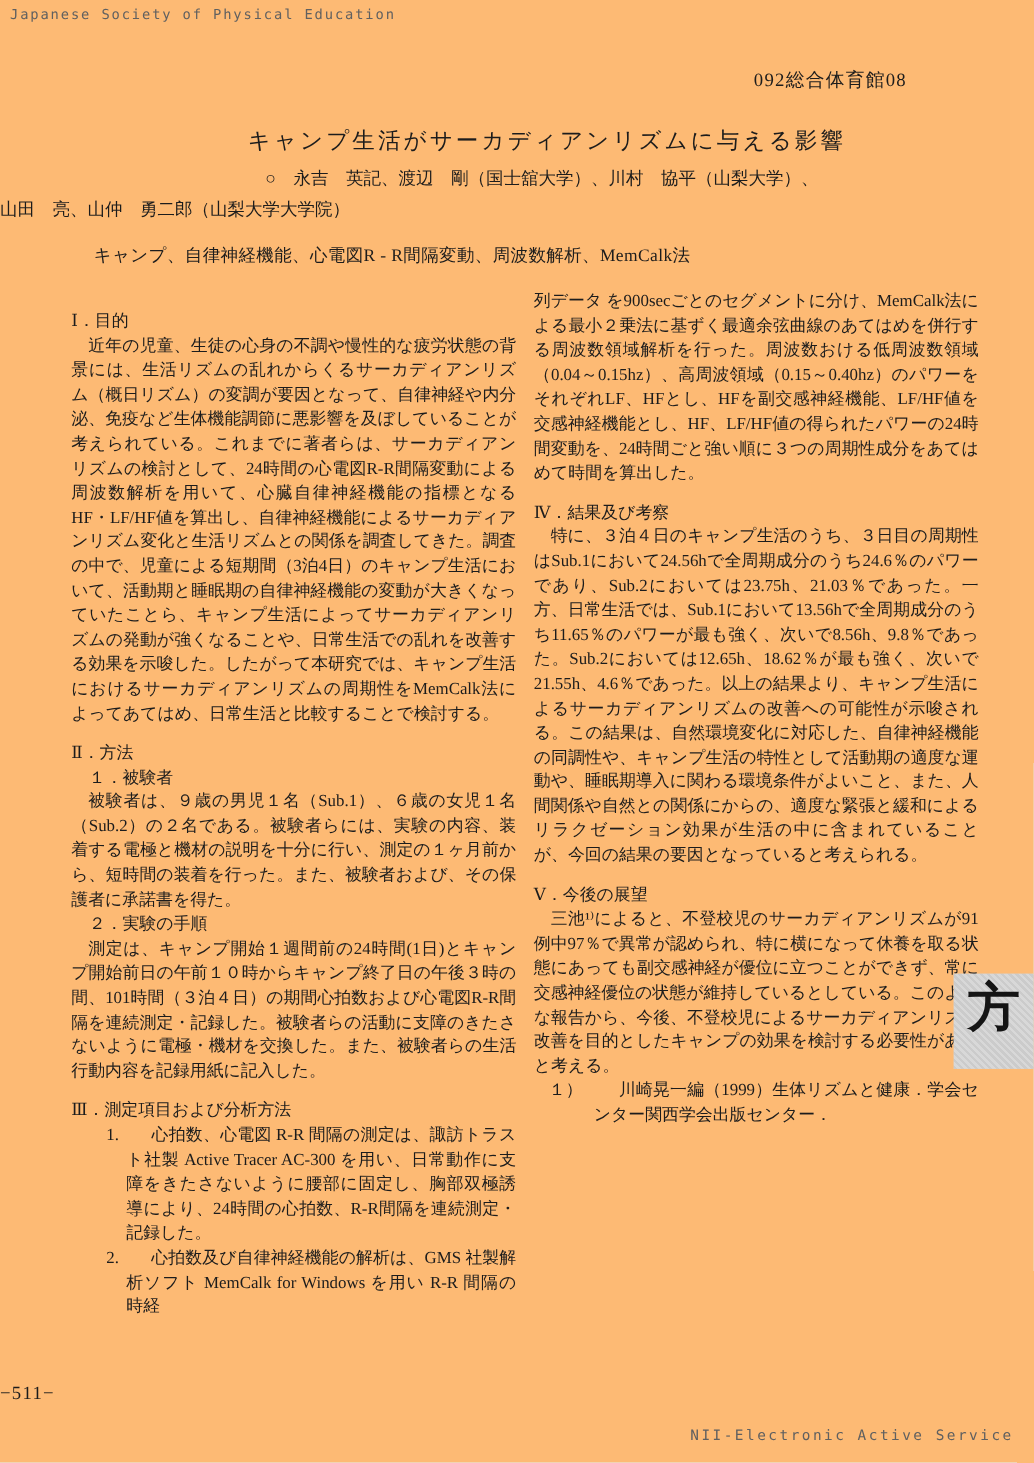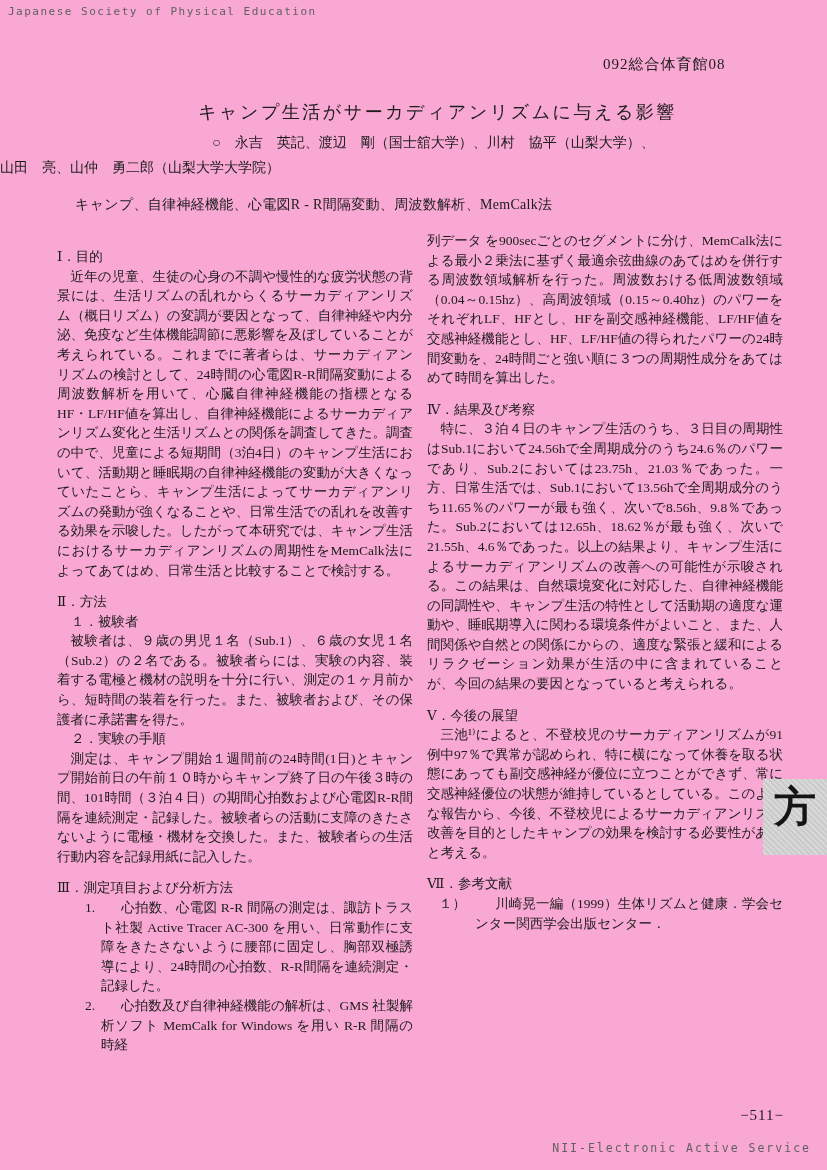--- a/index.html
+++ b/index.html
@@ -1,21 +1,21 @@
 <!DOCTYPE html>
 <html lang="ja"><head>
 <meta charset="utf-8">
 <style>
   * { margin: 0; padding: 0; box-sizing: border-box; }
   html, body { background: #e8e8e8; }
   body { font-family: "Liberation Serif", "DejaVu Serif", serif; }
   .page {
     position: relative;
     width: 827px; height: 1170px;
-    background: #f9a8d4;
+    background: #fdba74;
     color: #1c1c1c;
     overflow: hidden;
     margin: 0 auto;
   }
   .watermark {
     position: absolute; top: 5px; left: 8px;
     font-family: "DejaVu Sans Mono", "Liberation Mono", monospace;
     font-size: 11px; color: #606060; letter-spacing: 1.5px;
   }
   .doc-code {
@@ -62,21 +62,21 @@
     background-color: #d2d2d2;
     background-image: repeating-linear-gradient(45deg, #cbcbcb 0 2px, #d8d8d8 2px 4px);
     text-align: center;
   }
   .stamp-box .stamp-char {
     display: inline-block; margin-top: 2px;
     font-size: 42px; font-weight: bold; color: #141414; line-height: 52px;
   }
   .page-num {
     position: absolute; top: 1107px; left: 0; width: 784px;
-    text-align: right; font-size: 15px; letter-spacing: 1px;
+    text-align: left; font-size: 15px; letter-spacing: 1px;
   }
   .nii {
     position: absolute; top: 1141px; right: 16px;
     font-family: "DejaVu Sans Mono", "Liberation Mono", monospace;
     font-size: 11.5px; color: #606060; letter-spacing: 2px;
   }
 </style>
 </head>
 <body>
 
@@ -115,21 +115,20 @@
 
     <div class="col">
       <p class="para noindent">列データ を900secごとのセグメントに分け、MemCalk法による最小２乗法に基ずく最適余弦曲線のあてはめを併行する周波数領域解析を行った。周波数おける低周波数領域（0.04～0.15hz）、高周波領域（0.15～0.40hz）のパワーをそれぞれLF、HFとし、HFを副交感神経機能、LF/HF値を交感神経機能とし、HF、LF/HF値の得られたパワーの24時間変動を、24時間ごと強い順に３つの周期性成分をあてはめて時間を算出した。</p>
 
       <div class="sec-head">Ⅳ．結果及び考察</div>
       <p class="para">特に、３泊４日のキャンプ生活のうち、３日目の周期性はSub.1において24.56hで全周期成分のうち24.6％のパワーであり、Sub.2においては23.75h、21.03％であった。一方、日常生活では、Sub.1において13.56hで全周期成分のうち11.65％のパワーが最も強く、次いで8.56h、9.8％であった。Sub.2においては12.65h、18.62％が最も強く、次いで21.55h、4.6％であった。以上の結果より、キャンプ生活によるサーカディアンリズムの改善への可能性が示唆される。この結果は、自然環境変化に対応した、自律神経機能の同調性や、キャンプ生活の特性として活動期の適度な運動や、睡眠期導入に関わる環境条件がよいこと、また、人間関係や自然との関係にからの、適度な緊張と緩和によるリラクゼーション効果が生活の中に含まれていることが、今回の結果の要因となっていると考えられる。</p>
 
       <div class="sec-head">Ⅴ．今後の展望</div>
       <p class="para">三池¹⁾によると、不登校児のサーカディアンリズムが91例中97％で異常が認められ、特に横になって休養を取る状態にあっても副交感神経が優位に立つことができず、常に交感神経優位の状態が維持しているとしている。このような報告から、今後、不登校児によるサーカディアンリズム改善を目的としたキャンプの効果を検討する必要性があると考える。</p>
 
-      <div class="sec-head">Ⅶ．参考文献</div>
       <div class="ref-item">
         <span class="num">１）</span><span>川崎晃一編（1999）生体リズムと健康．学会センター関西学会出版センター．</span>
       </div>
     </div>
 
   </div>
 
   <div class="stamp-box">
     <span class="stamp-char">方</span>
   </div>

